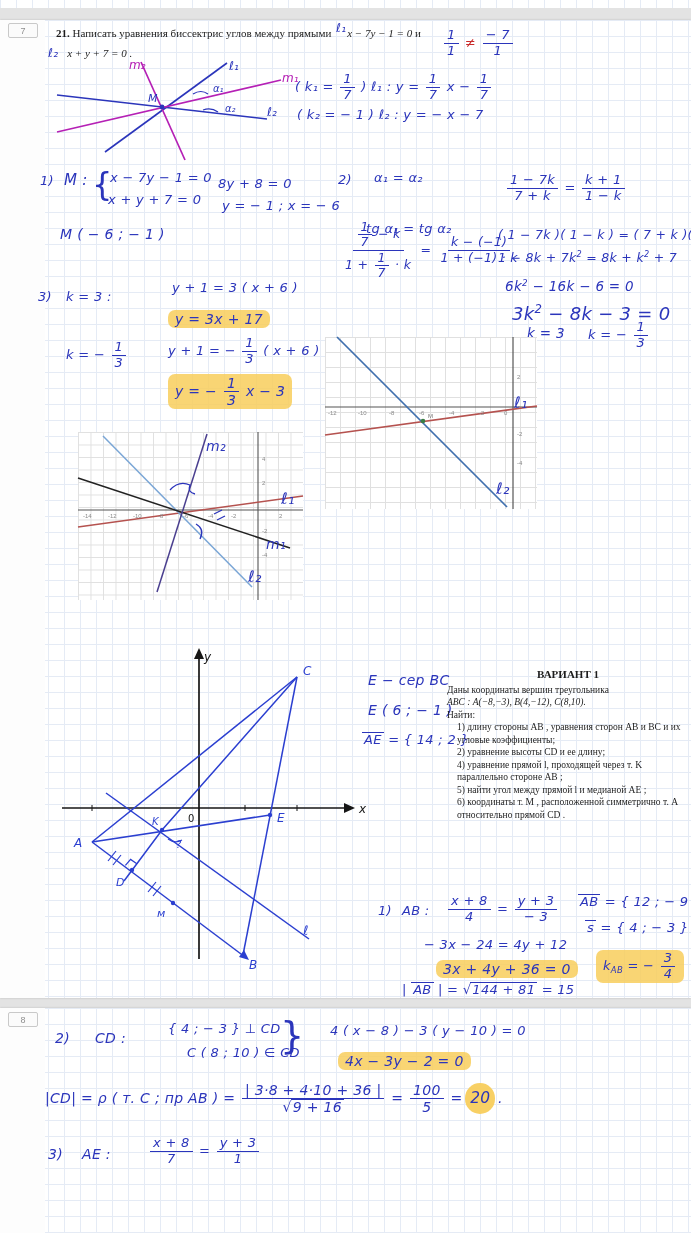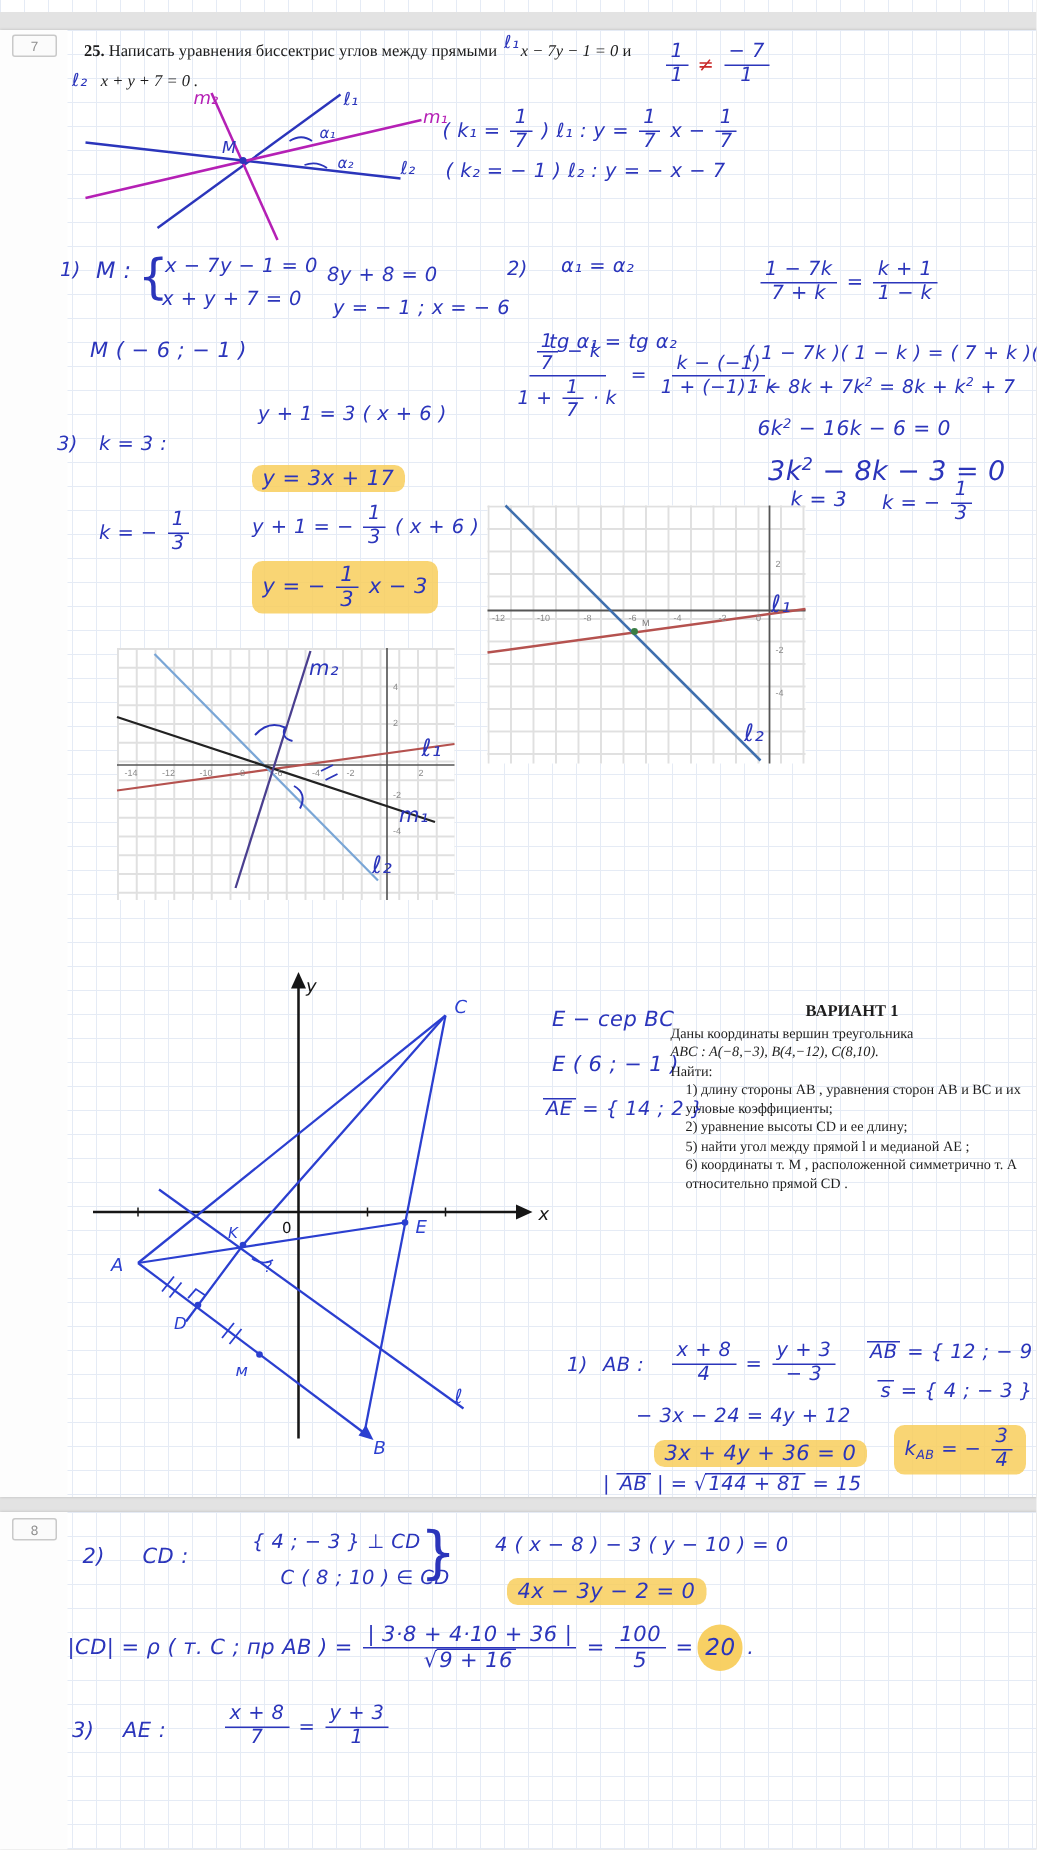--- a/index.html
+++ b/index.html
@@ -44,21 +44,21 @@
 
 <div class="stage">
 
   <div class="paper-strip"></div>
 
   <section class="page" style="top:20px;height:978px;">
     <div class="gutter"></div>
     <div class="pagenum" style="top:3px;">7</div>
 
     <div class="print" style="left:56px;top:7px;font-size:11px;">
-      <b>25.</b>
+      <b>21.</b>
       <span>Написать уравнения биссектрис углов между прямыми</span>
       <span class="hw" style="position:relative;top:-5px;left:2px;font-size:12px;">ℓ₁</span>
       <i>x − 7y − 1 = 0</i>
       <span>и</span>
     </div>
     <div class="print" style="left:48px;top:27px;font-size:11px;">
       <span class="hw" style="position:relative;top:0;font-size:12px;margin-right:6px;">ℓ₂</span>
       <i>x + y + 7 = 0 .</i>
     </div>
 
@@ -137,21 +137,21 @@
     <div class="hw" style="left:505px;top:258px;font-size:13.5px;">6k<span class="msup">2</span> − 16k − 6 = 0</div>
     <div class="hw" style="left:512px;top:283px;font-size:18px;">3k<span class="msup">2</span> − 8k − 3 = 0</div>
     <div class="hw" style="left:527px;top:306px;font-size:13.5px;">k = 3</div>
     <div class="hw" style="left:588px;top:300px;">k = − <span class="frac">
           <span class="fn">1</span>
           <span class="fd">3</span>
         </span></div>
 
     <div class="hw" style="left:38px;top:270px;">3)</div>
     <div class="hw" style="left:66px;top:270px;">k = 3 :</div>
-    <div class="hw" style="left:172px;top:250px;">y + 1 = 3 ( x + 6 )</div>
+    <div class="hw" style="left:172px;top:261px;">y + 1 = 3 ( x + 6 )</div>
     <div class="hw hl" style="left:168px;top:290px;font-size:14px;">y = 3x + 17</div>
     <div class="hw" style="left:66px;top:320px;">k = − <span class="frac">
           <span class="fn">1</span>
           <span class="fd">3</span>
         </span></div>
     <div class="hw" style="left:168px;top:316px;">y + 1 = − <span class="frac">
           <span class="fn">1</span>
           <span class="fd">3</span>
         </span> ( x + 6 )</div>
     <div class="hw hl" style="left:168px;top:354px;font-size:14px;">y = − <span class="frac">
@@ -251,20 +251,21 @@
     <div class="hw" style="left:368px;top:682px;font-size:14px;">E ( 6 ; − 1 )</div>
     <div class="hw" style="left:362px;top:712px;font-size:13px;text-align:center;"><span class="ol">AE</span> = { 14 ; 2 }</div>
 
     <div class="variant" style="left:447px;top:648px;">
       <div class="vtitle">ВАРИАНТ 1</div>
       <div>Даны координаты вершин треугольника</div>
       <div style="font-style:italic;">ABC :  A(−8,−3),  B(4,−12),  C(8,10).</div>
       <div>Найти:</div>
       <div class="vitem">1) длину стороны AB , уравнения сторон AB и BC и их угловые коэффициенты;</div>
       <div class="vitem">2) уравнение высоты CD и ее длину;</div>
+      <div class="vitem">4) уравнение прямой l, проходящей через т. K параллельно стороне AB ;</div>
       <div class="vitem">5) найти угол между прямой l и медианой AE ;</div>
       <div class="vitem">6) координаты т. M , расположенной симметрично т. A относительно прямой CD .</div>
     </div>
 
     <div class="hw" style="left:378px;top:884px;">1)</div>
     <div class="hw" style="left:402px;top:884px;">AB :</div>
     <div class="hw" style="left:446px;top:874px;"><span class="frac">
           <span class="fn">x + 8</span>
           <span class="fd">4</span>
         </span>  =  <span class="frac">

